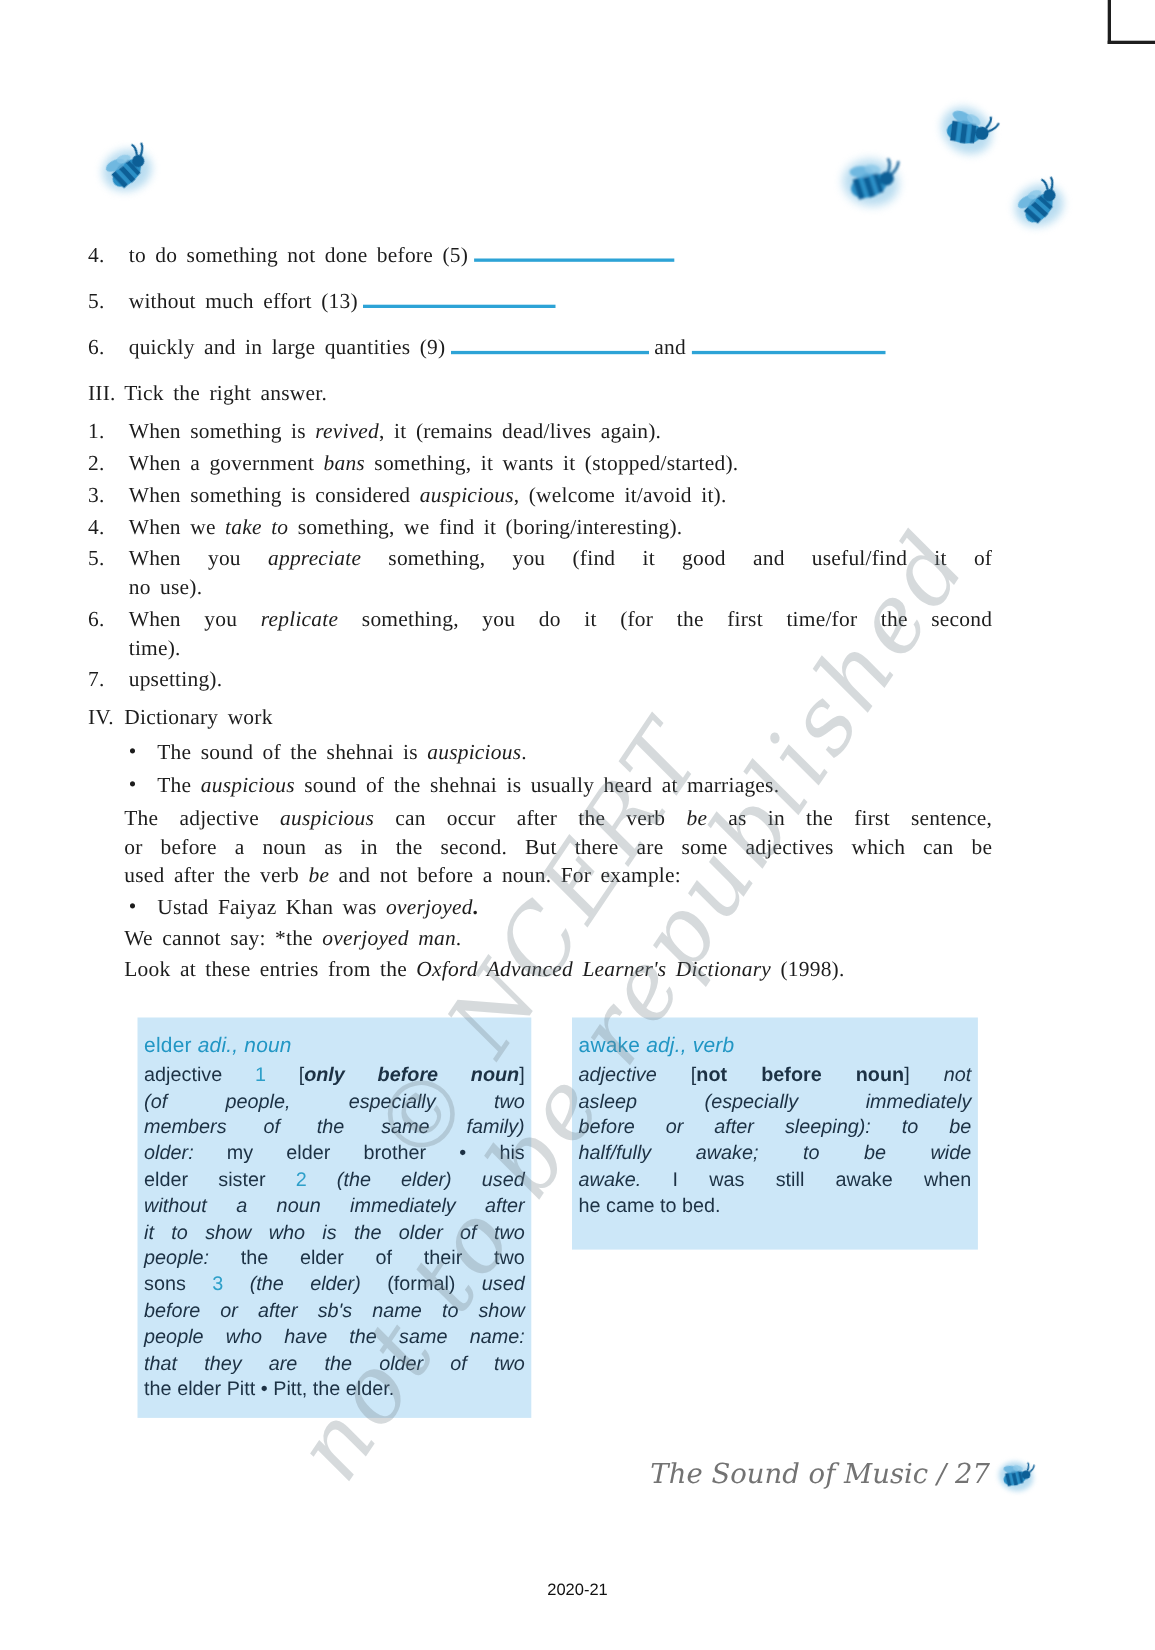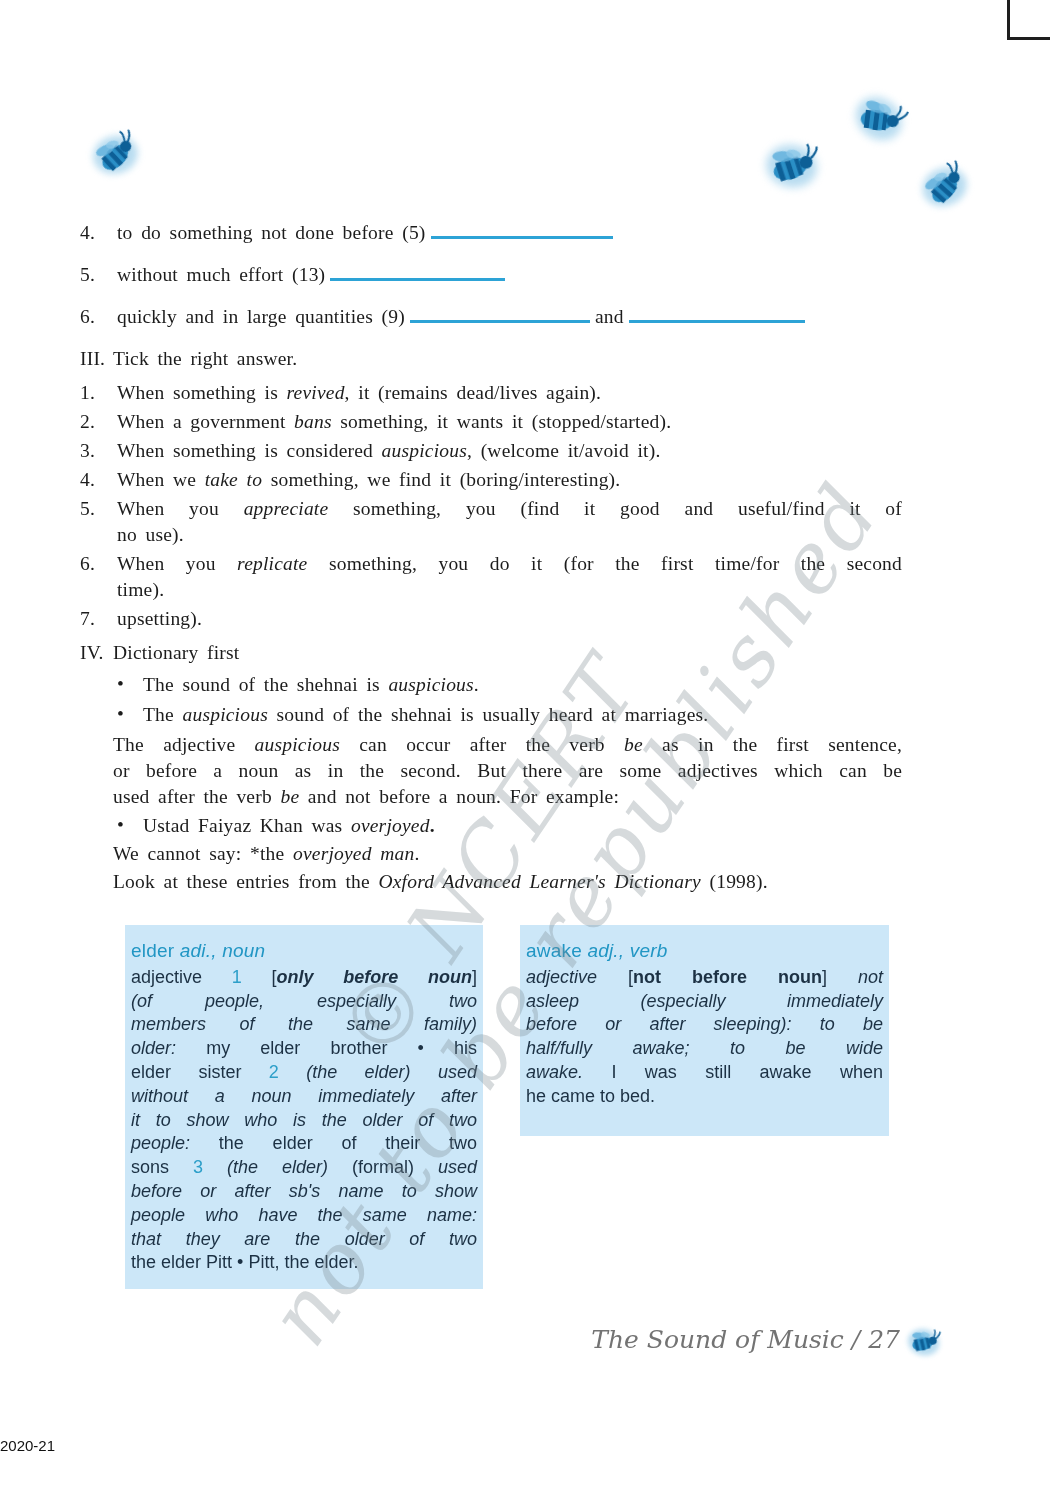--- a/index.html
+++ b/index.html
@@ -63,21 +63,21 @@
   .watermark .wm-inner{transform:rotate(-56deg);text-align:center;
              font-family:"DejaVu Serif",serif;font-style:italic;
              font-size:84px;line-height:1.22;letter-spacing:5px;white-space:nowrap;
              color:rgba(120,132,140,0.30);}
 
   
   .footer{position:absolute;top:1325px;left:0;width:900px;text-align:right;
           font-family:"DejaVu Serif",serif;font-style:italic;font-size:25px;color:#737373;}
   .footer-bee{position:absolute;left:903px;top:1320px;}
 
-  .year{position:absolute;top:1437px;left:0;width:100%;text-align:left;
+  .year{position:absolute;top:1437px;left:0;width:100%;text-align:center;
         font-family:"Liberation Sans",sans-serif;font-size:15px;color:#111;}
 </style>
 </head>
 <body>
 
 <div class="page">
 
   <div class="cm-v"></div>
   <div class="cm-h"></div>
 
@@ -223,21 +223,21 @@
         </li>
         <li>
           <span class="num">7.</span>
           <div>
             <div><span>upsetting).</span></div>
           </div>
         </li>
       </ol>
 
     <div class="sec-head sec4-head">
-      <span class="roman">IV.</span><span>Dictionary first</span>
+      <span class="roman">IV.</span><span>Dictionary work</span>
     </div>
 
     <div class="sec4-body" id="sec4body">
         <div class="bullet ">
           <span class="blt">•</span>
           <div>
             <div><span>The sound of the shehnai is </span><span class="seg-i">auspicious</span><span>.</span></div>
           </div>
         </div>
         <div class="bullet ">

